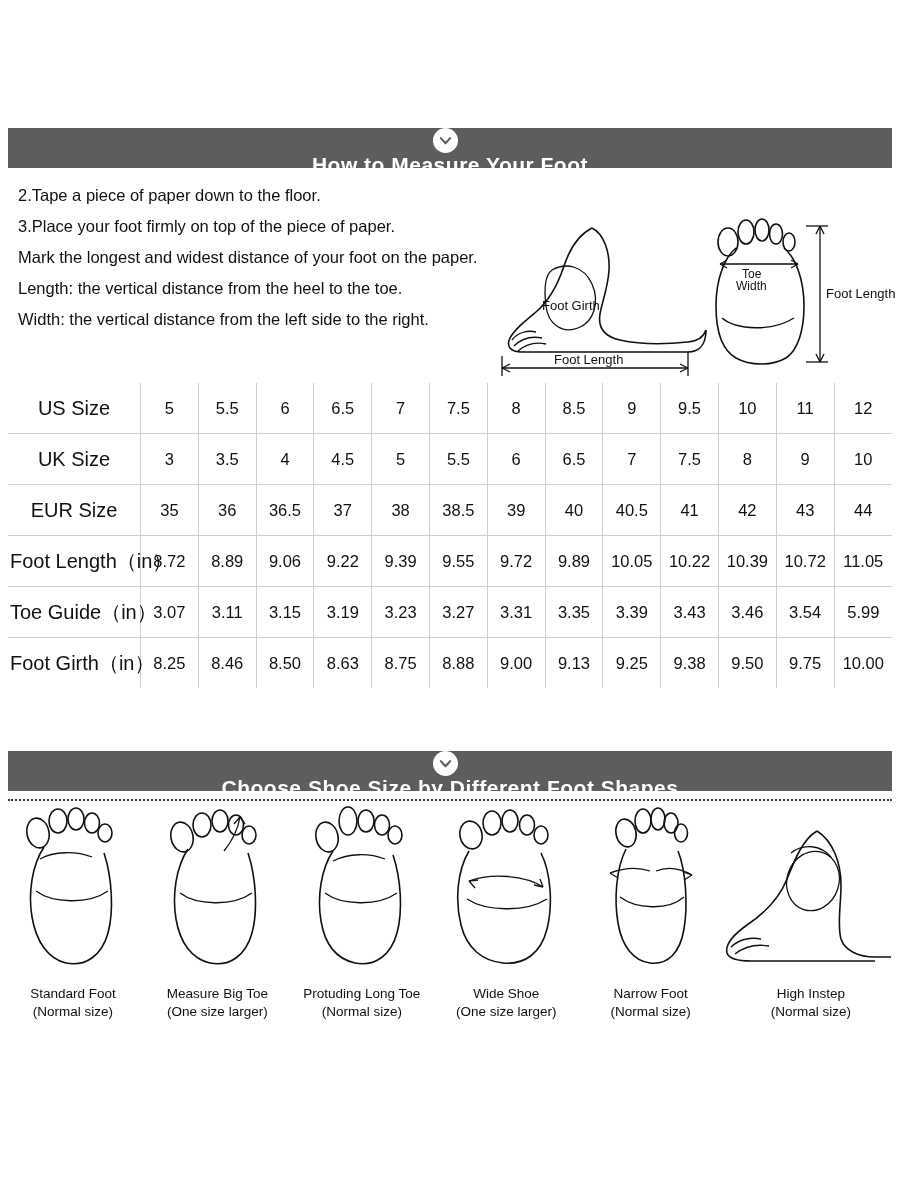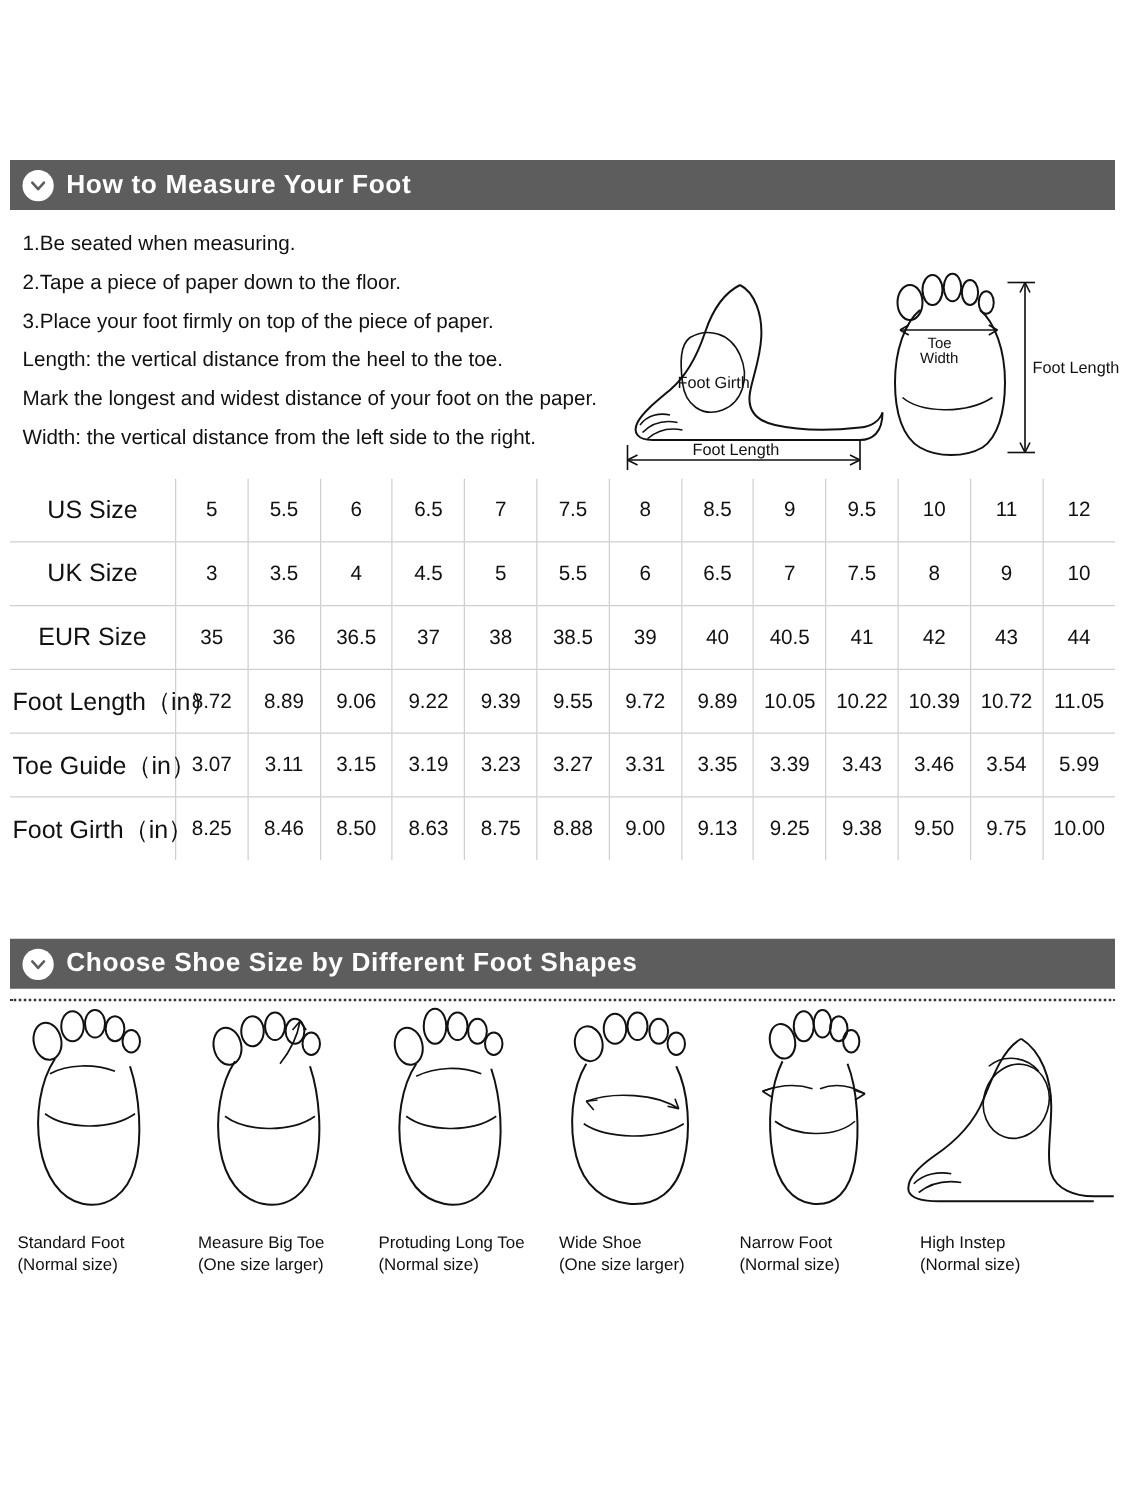--- a/index.html
+++ b/index.html
@@ -24,20 +24,21 @@
 
   
   .bar {
     background: #5d5d5d;
     color: #ffffff;
     display: flex;
     align-items: center;
     height: 40px;
     padding: 0 10px;
     box-sizing: border-box;
+    flex-direction: column;
   }
   .bar .chev {
     width: 25px;
     height: 25px;
     border-radius: 50%;
     background: #ffffff;
     color: #5d5d5d;
     display: flex;
     align-items: center;
     justify-content: center;
@@ -135,21 +136,21 @@
   .shapes {
     position: relative;
     display: flex;
     justify-content: space-between;
     padding: 0 6px;
     box-sizing: border-box;
     margin-top: 6px;
   }
   .shape {
     width: 118px;
-    text-align: left;
+    text-align: center;
   }
   .shape .art {
     height: 170px;
     display: flex;
     align-items: flex-end;
     justify-content: center;
   }
   .shape .cap {
     font-size: 13.5px;
     line-height: 18px;
@@ -174,25 +175,24 @@
       <span class="chev">
         <svg width="15" height="15" viewBox="0 0 16 16">
             <path d="M3 5.5 L8 11 L13 5.5" fill="none" stroke="#5d5d5d" stroke-width="2.2" stroke-linecap="round" stroke-linejoin="round"></path>
           </svg>
       </span>
       <span class="title">How to Measure Your Foot</span>
     </div>
 
     <div class="measure-body">
       <div class="steps">
-        <div>1.Be seated when measuring.</div>
         <div>2.Tape a piece of paper down to the floor.</div>
         <div>3.Place your foot firmly on top of the piece of paper.</div>
+        <div>Mark the longest and widest distance of your foot on the paper.</div>
         <div>Length: the vertical distance from the heel to the toe.</div>
-        <div>Mark the longest and widest distance of your foot on the paper.</div>
         <div>Width: the vertical distance from the left side to the right.</div>
       </div>
 
       <div class="foot-art">
         <svg width="400" height="180" viewBox="0 0 400 180">
 
           <g>
             <path class="ln" d="M100 10 C112 16 118 34 117 52 C116 70 110 84 108 96 C106 108 110 118 128 122 C150 127 178 126 196 124 C206 123 212 118 214 112"></path>
             <path class="ln" d="M100 10 C88 16 78 30 72 48 C66 66 58 82 44 94 C32 104 22 112 18 120 C14 128 18 134 30 134 L196 134 C206 134 214 128 214 112"></path>
             <path class="ln2" d="M20 122 C26 114 36 112 44 114"></path>

